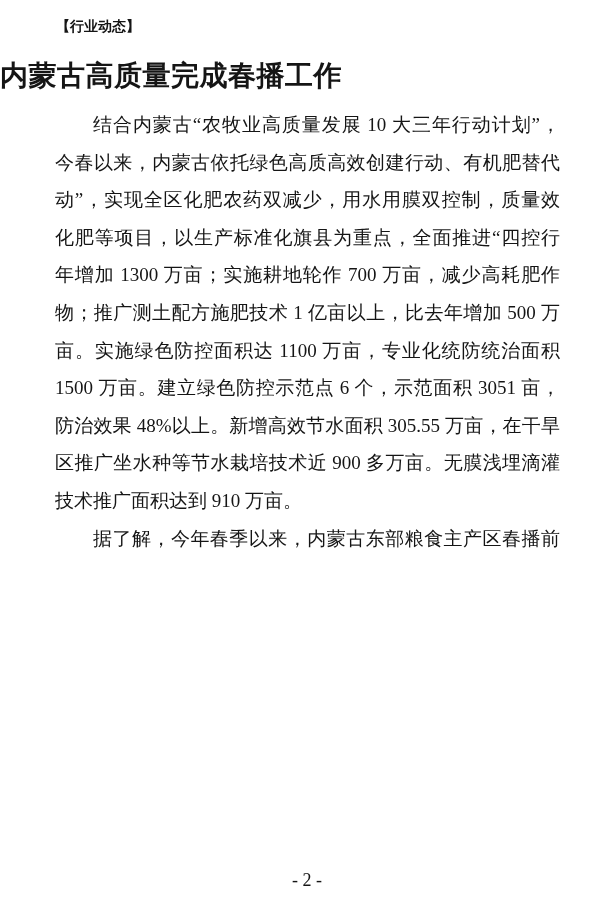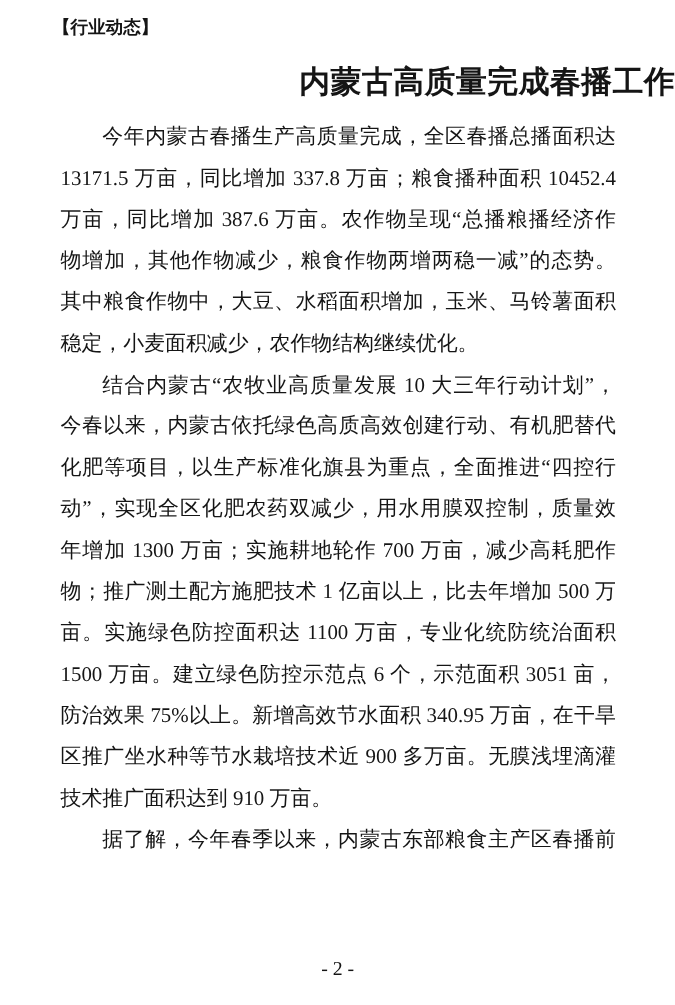--- a/index.html
+++ b/index.html
@@ -11,35 +11,35 @@
     position: relative;
     width: 614px;
     height: 914px;
     background: #ffffff;
     overflow: hidden;
     font-family: "Liberation Serif", "DejaVu Serif", serif;
     color: #151515;
   }
   .section-tag {
     position: absolute;
-    left: 48px;
+    left: 56px;
     top: 13px;
     font-family: "Liberation Sans", "DejaVu Sans", sans-serif;
     font-weight: 700;
-    font-size: 16px;
+    font-size: 14px;
     line-height: 26px;
     letter-spacing: 0px;
     white-space: nowrap;
   }
   .doc-title {
     position: absolute;
     left: 0;
     top: 56px;
     width: 100%;
-    text-align: right;
+    text-align: left;
     font-weight: 700;
     font-size: 28px;
     line-height: 40px;
     letter-spacing: 0.5px;
     white-space: nowrap;
   }
   .doc-body {
     position: absolute;
     left: 55px;
     top: 106px;
@@ -78,37 +78,29 @@
 <body>
 
 <div class="page" style="color: rgb(21, 21, 21); background: rgb(255, 255, 255);">
 
   <div class="section-tag">【行业动态】</div>
 
   <div class="doc-title">内蒙古高质量完成春播工作</div>
 
   <div class="doc-body">
       <div class="paragraph">
-        <div class="line first">今年内蒙古春播生产高质量完成，全区春播总播面积达</div>
-        <div class="line">13171.5 万亩，同比增加 337.8 万亩；粮食播种面积 10452.4</div>
-        <div class="line">万亩，同比增加 387.6 万亩。农作物呈现“总播粮播经济作</div>
-        <div class="line">物增加，其他作物减少，粮食作物两增两稳一减”的态势。</div>
-        <div class="line">其中粮食作物中，大豆、水稻面积增加，玉米、马铃薯面积</div>
-        <div class="line para-last">稳定，小麦面积减少，农作物结构继续优化。</div>
-      </div>
-      <div class="paragraph">
         <div class="line first">结合内蒙古“农牧业高质量发展 10 大三年行动计划”，</div>
         <div class="line">今春以来，内蒙古依托绿色高质高效创建行动、有机肥替代</div>
+        <div class="line">动”，实现全区化肥农药双减少，用水用膜双控制，质量效</div>
         <div class="line">化肥等项目，以生产标准化旗县为重点，全面推进“四控行</div>
-        <div class="line">动”，实现全区化肥农药双减少，用水用膜双控制，质量效</div>
         <div class="line">年增加 1300 万亩；实施耕地轮作 700 万亩，减少高耗肥作</div>
         <div class="line">物；推广测土配方施肥技术 1 亿亩以上，比去年增加 500 万</div>
         <div class="line">亩。实施绿色防控面积达 1100 万亩，专业化统防统治面积</div>
         <div class="line">1500 万亩。建立绿色防控示范点 6 个，示范面积 3051 亩，</div>
-        <div class="line">防治效果 75%以上。新增高效节水面积 340.95 万亩，在干旱</div>
+        <div class="line">防治效果 48%以上。新增高效节水面积 305.55 万亩，在干旱</div>
         <div class="line">区推广坐水种等节水栽培技术近 900 多万亩。无膜浅埋滴灌</div>
         <div class="line para-last">技术推广面积达到 910 万亩。</div>
       </div>
       <div class="paragraph">
         <div class="line first">据了解，今年春季以来，内蒙古东部粮食主产区春播前</div>
       </div>
     </div>
 
   <div class="page-number">- 2 -</div>
 

